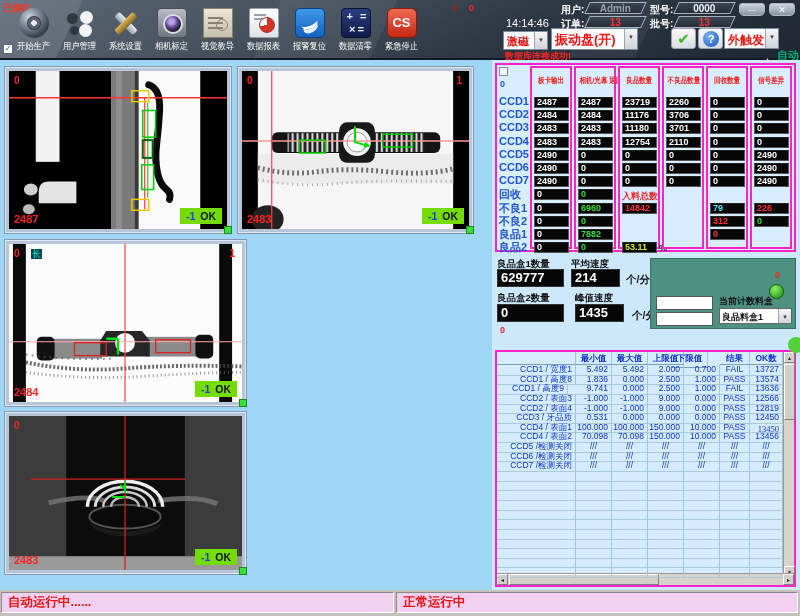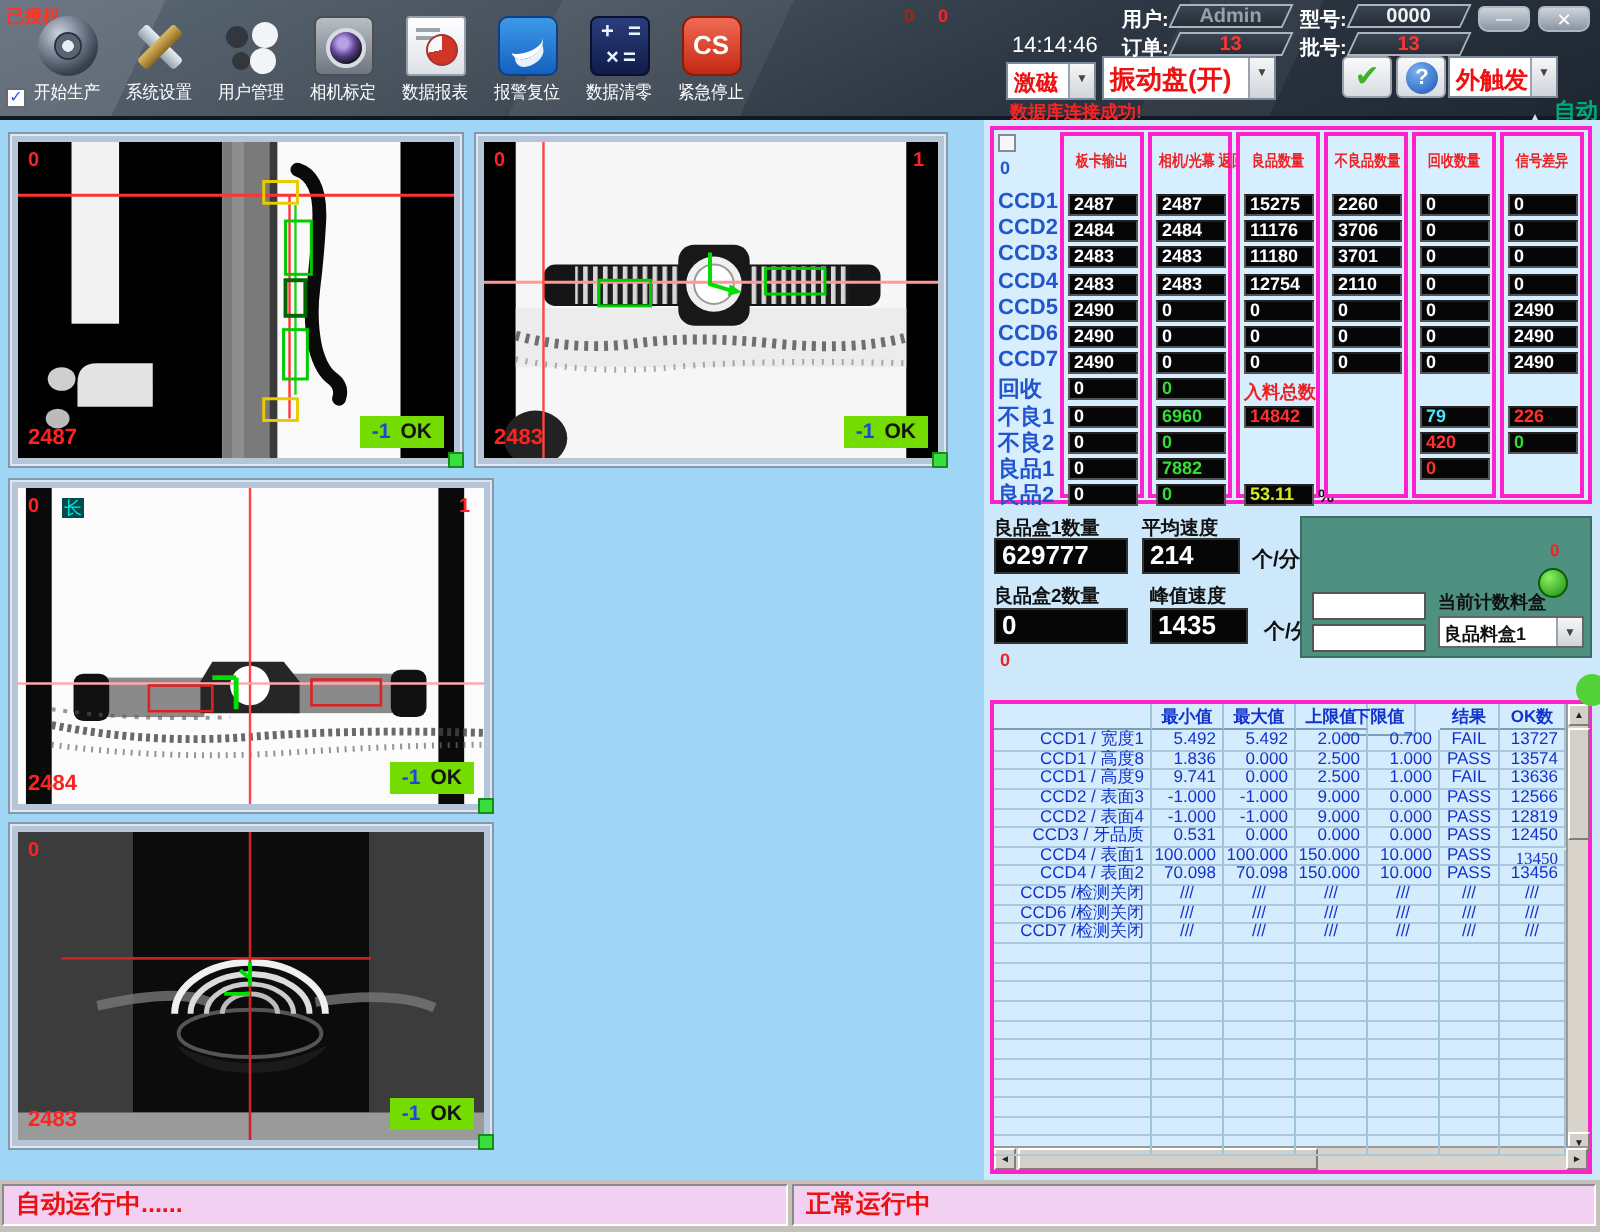--- a/index.html
+++ b/index.html
@@ -186,30 +186,34 @@
 
   <div class="toolbar">
     <span class="auth">已授权</span>
     <span class="tb-check">✓</span>
     <div class="tb-buttons">
         <div class="tb-btn">
           <div class="tb-ico ico-production"></div>
           <div class="tb-lbl">开始生产</div>
         </div>
         <div class="tb-btn">
+          <div class="tb-ico ico-users"></div>
+          <div class="tb-lbl">用户管理</div>
+        </div>
+        <div class="tb-btn">
           <div class="tb-ico ico-settings"></div>
           <div class="tb-lbl">系统设置</div>
         </div>
         <div class="tb-btn">
-          <div class="tb-ico ico-users"></div>
-          <div class="tb-lbl">用户管理</div>
-        </div>
-        <div class="tb-btn">
           <div class="tb-ico ico-camera"></div>
           <div class="tb-lbl">相机标定</div>
+        </div>
+        <div class="tb-btn">
+          <div class="tb-ico ico-vision"></div>
+          <div class="tb-lbl">视觉教导</div>
         </div>
         <div class="tb-btn">
           <div class="tb-ico ico-report"></div>
           <div class="tb-lbl">数据报表</div>
         </div>
         <div class="tb-btn">
           <div class="tb-ico ico-alarm"></div>
           <div class="tb-lbl">报警复位</div>
         </div>
         <div class="tb-btn">
@@ -429,21 +433,21 @@
             <div class="tt-box c-w" style="top: 95px;">0</div>
             <div class="tt-box c-w" style="top: 108.2px;">0</div>
             <div class="tt-box c-g" style="top: 121.4px;">0</div>
             <div class="tt-box c-g" style="top: 134.6px;">6960</div>
             <div class="tt-box c-g" style="top: 147.8px;">0</div>
             <div class="tt-box c-g" style="top: 161px;">7882</div>
             <div class="tt-box c-g" style="top: 174.2px;">0</div>
           </div>
           <div class="tt-col" style="left: 121px;">
             <div class="tt-head">良品数量</div>
-            <div class="tt-box c-w" style="top: 29px;">15275</div>
+            <div class="tt-box c-w" style="top: 29px;">23719</div>
             <div class="tt-box c-w" style="top: 42.2px;">11176</div>
             <div class="tt-box c-w" style="top: 55.4px;">11180</div>
             <div class="tt-box c-w" style="top: 68.6px;">12754</div>
             <div class="tt-box c-w" style="top: 81.8px;">0</div>
             <div class="tt-box c-w" style="top: 95px;">0</div>
             <div class="tt-box c-w" style="top: 108.2px;">0</div>
             <div class="tt-lab" style="top: 122.4px;">入料总数</div>
             <div class="tt-box c-r" style="top: 134.6px;">14842</div>
             <div class="tt-box c-y" style="top: 174.2px;">53.11</div>
             <span class="tt-suffix" style="top: 175.2px;">%</span>
@@ -461,21 +465,21 @@
           <div class="tt-col" style="left: 209px;">
             <div class="tt-head">回收数量</div>
             <div class="tt-box c-w" style="top: 29px;">0</div>
             <div class="tt-box c-w" style="top: 42.2px;">0</div>
             <div class="tt-box c-w" style="top: 55.4px;">0</div>
             <div class="tt-box c-w" style="top: 68.6px;">0</div>
             <div class="tt-box c-w" style="top: 81.8px;">0</div>
             <div class="tt-box c-w" style="top: 95px;">0</div>
             <div class="tt-box c-w" style="top: 108.2px;">0</div>
             <div class="tt-box c-c" style="top: 134.6px;">79</div>
-            <div class="tt-box c-r" style="top: 147.8px;">420</div>
+            <div class="tt-box c-r" style="top: 147.8px;">312</div>
             <div class="tt-box c-r" style="top: 161px;">0</div>
           </div>
           <div class="tt-col" style="left: 253px;">
             <div class="tt-head">信号差异</div>
             <div class="tt-box c-w" style="top: 29px;">0</div>
             <div class="tt-box c-w" style="top: 42.2px;">0</div>
             <div class="tt-box c-w" style="top: 55.4px;">0</div>
             <div class="tt-box c-w" style="top: 68.6px;">0</div>
             <div class="tt-box c-w" style="top: 81.8px;">2490</div>
             <div class="tt-box c-w" style="top: 95px;">2490</div>
@@ -538,21 +542,21 @@
           <div class="rt-cell rt-num" style="left: 253px; top: 13px; width: 33px; height: 9.64px;">13727</div>
           <div class="rt-row-line" style="top: 22.64px; width: 286px;"></div>
           <div class="rt-cell rt-lab" style="left: 0px; top: 22.64px; width: 79px; height: 9.64px;">CCD1 / 高度8</div>
           <div class="rt-cell rt-num" style="left: 79px; top: 22.64px; width: 36px; height: 9.64px;">1.836</div>
           <div class="rt-cell rt-num" style="left: 115px; top: 22.64px; width: 36px; height: 9.64px;">0.000</div>
           <div class="rt-cell rt-num" style="left: 151px; top: 22.64px; width: 36px; height: 9.64px;">2.500</div>
           <div class="rt-cell rt-num" style="left: 187px; top: 22.64px; width: 36px; height: 9.64px;">1.000</div>
           <div class="rt-cell rt-mid" style="left: 223px; top: 22.64px; width: 30px; height: 9.64px;">PASS</div>
           <div class="rt-cell rt-num" style="left: 253px; top: 22.64px; width: 33px; height: 9.64px;">13574</div>
           <div class="rt-row-line" style="top: 32.28px; width: 286px;"></div>
-          <div class="rt-cell rt-lab" style="left: 0px; top: 32.28px; width: 79px; height: 9.64px;">CCD1 / 高度9</div>
+          <div class="rt-cell rt-lab" style="left: 15px; top: 32.28px; width: 56px; height: 9.64px;">CCD1 / 高度9</div>
           <div class="rt-cell rt-num" style="left: 79px; top: 32.28px; width: 36px; height: 9.64px;">9.741</div>
           <div class="rt-cell rt-num" style="left: 115px; top: 32.28px; width: 36px; height: 9.64px;">0.000</div>
           <div class="rt-cell rt-num" style="left: 151px; top: 32.28px; width: 36px; height: 9.64px;">2.500</div>
           <div class="rt-cell rt-num" style="left: 187px; top: 32.28px; width: 36px; height: 9.64px;">1.000</div>
           <div class="rt-cell rt-mid" style="left: 223px; top: 32.28px; width: 30px; height: 9.64px;">FAIL</div>
           <div class="rt-cell rt-num" style="left: 253px; top: 32.28px; width: 33px; height: 9.64px;">13636</div>
           <div class="rt-row-line" style="top: 41.92px; width: 286px;"></div>
           <div class="rt-cell rt-lab" style="left: 0px; top: 41.92px; width: 79px; height: 9.64px;">CCD2 / 表面3</div>
           <div class="rt-cell rt-num" style="left: 79px; top: 41.92px; width: 36px; height: 9.64px;">-1.000</div>
           <div class="rt-cell rt-num" style="left: 115px; top: 41.92px; width: 36px; height: 9.64px;">-1.000</div>

